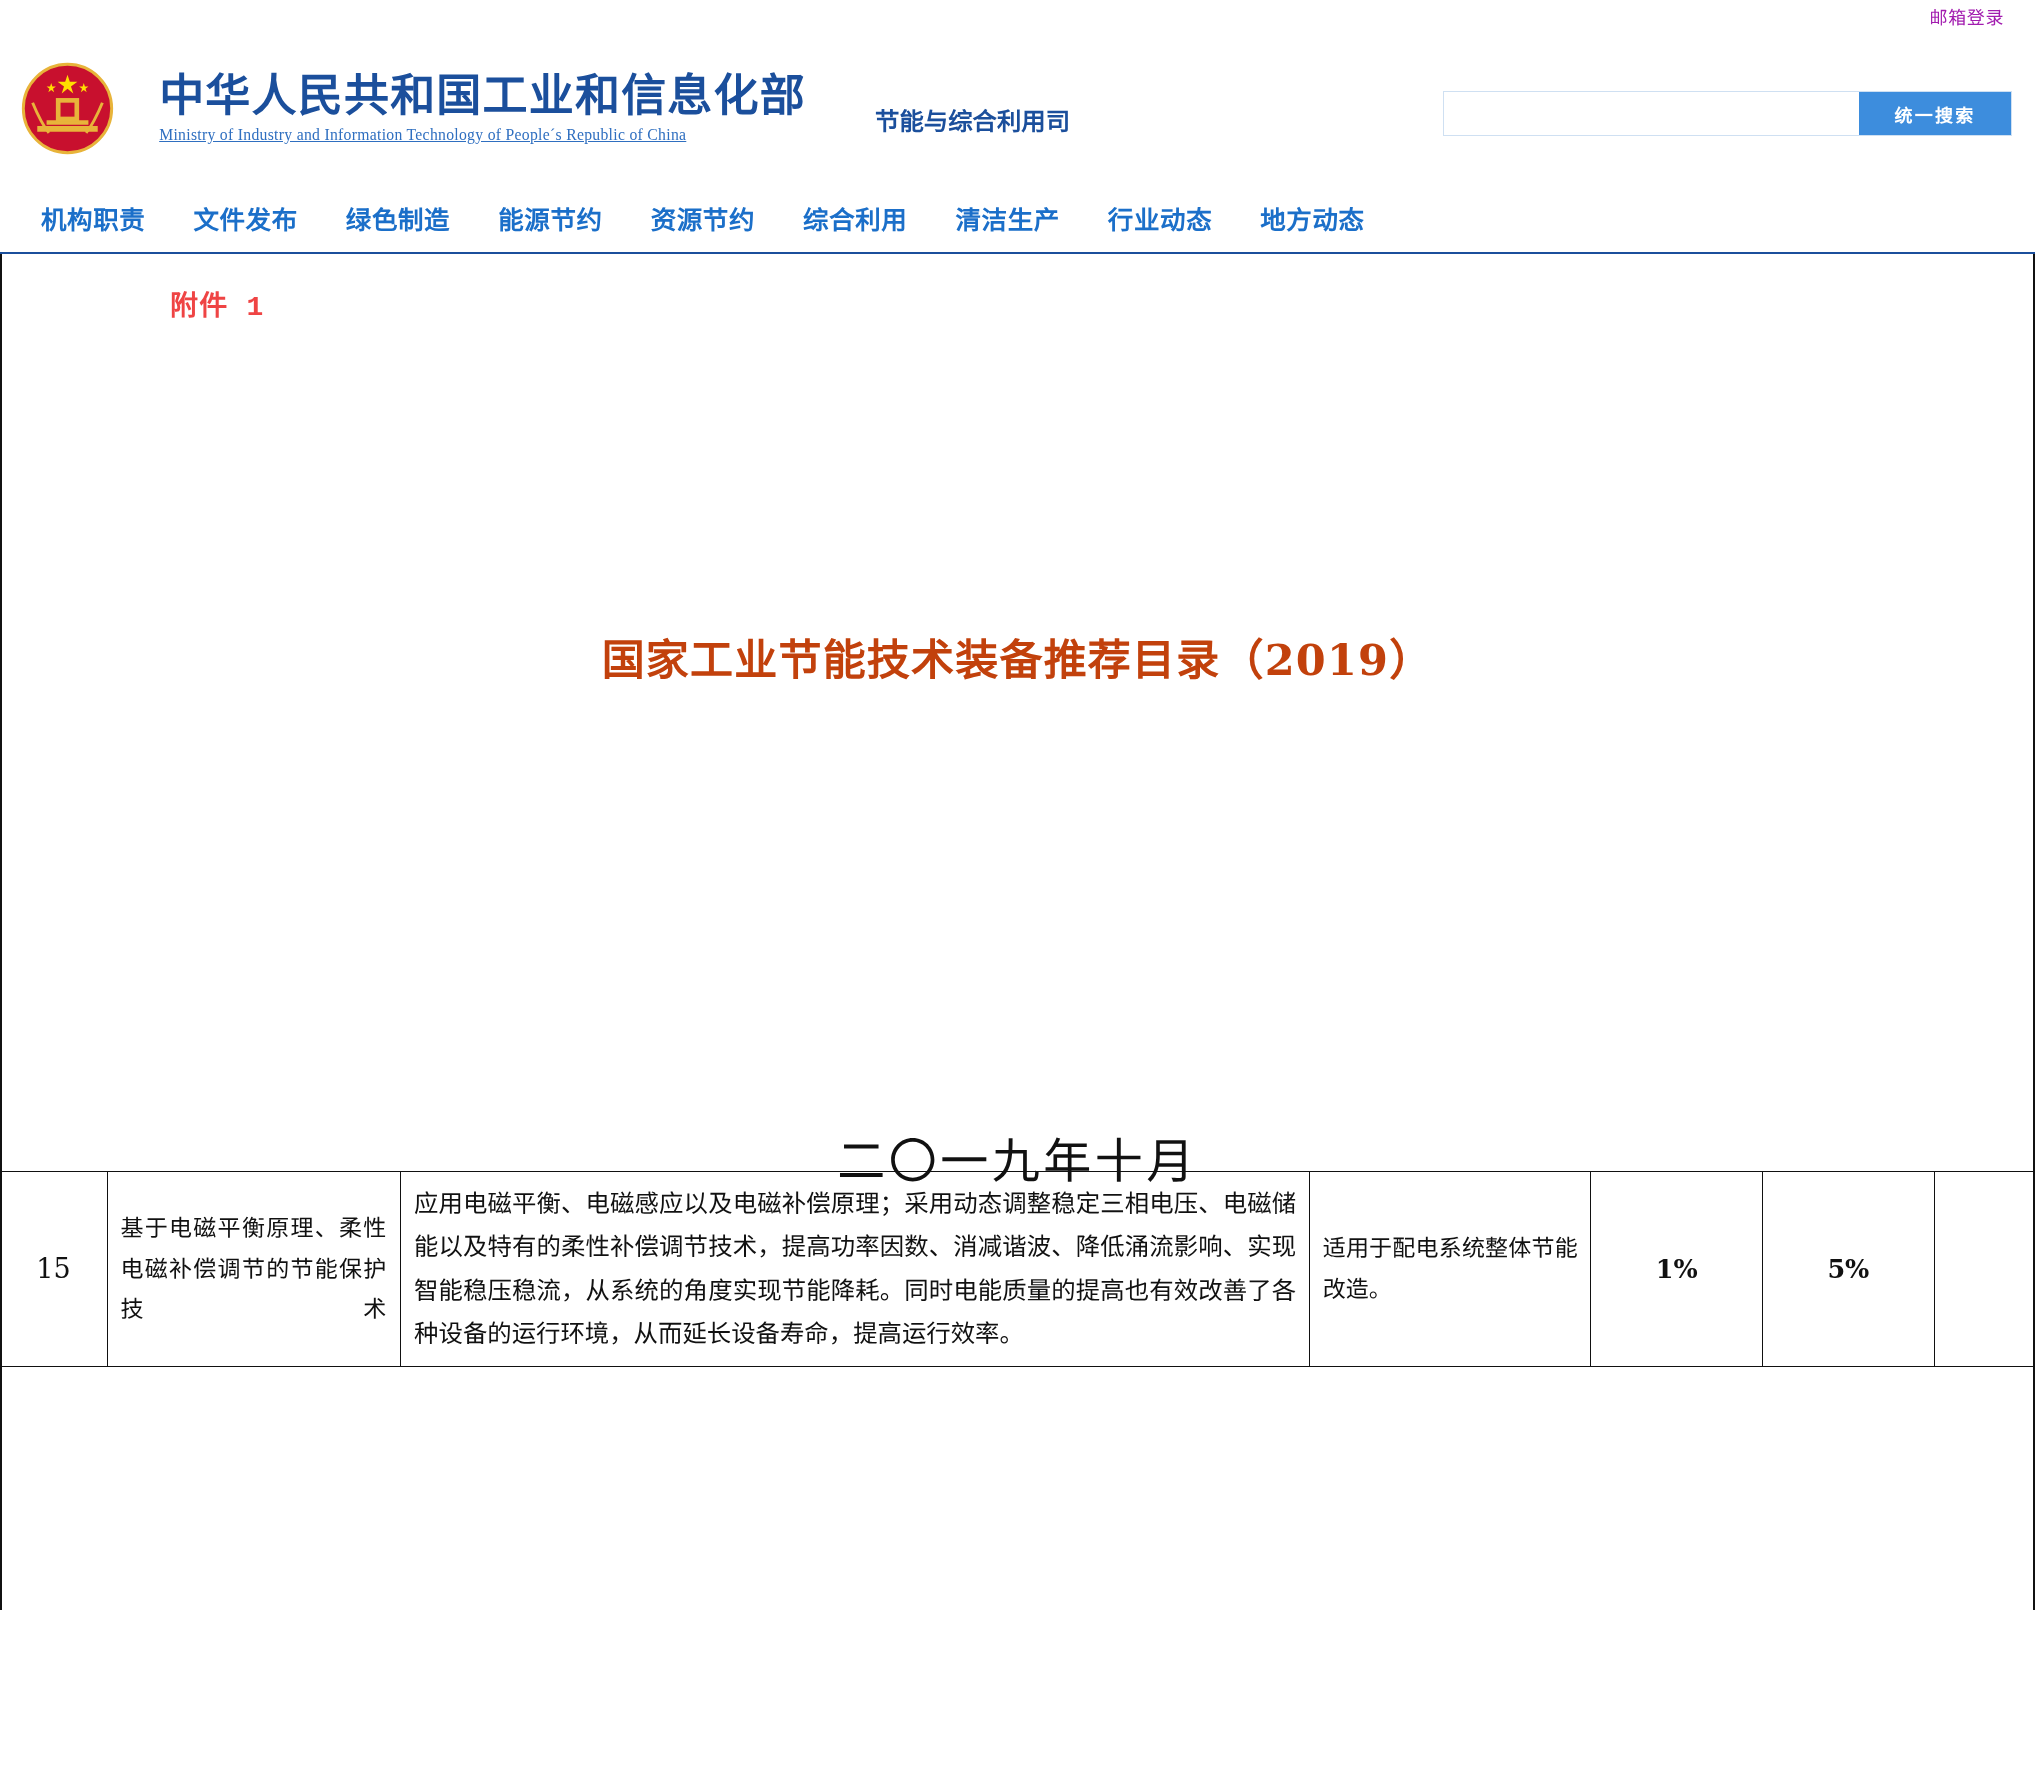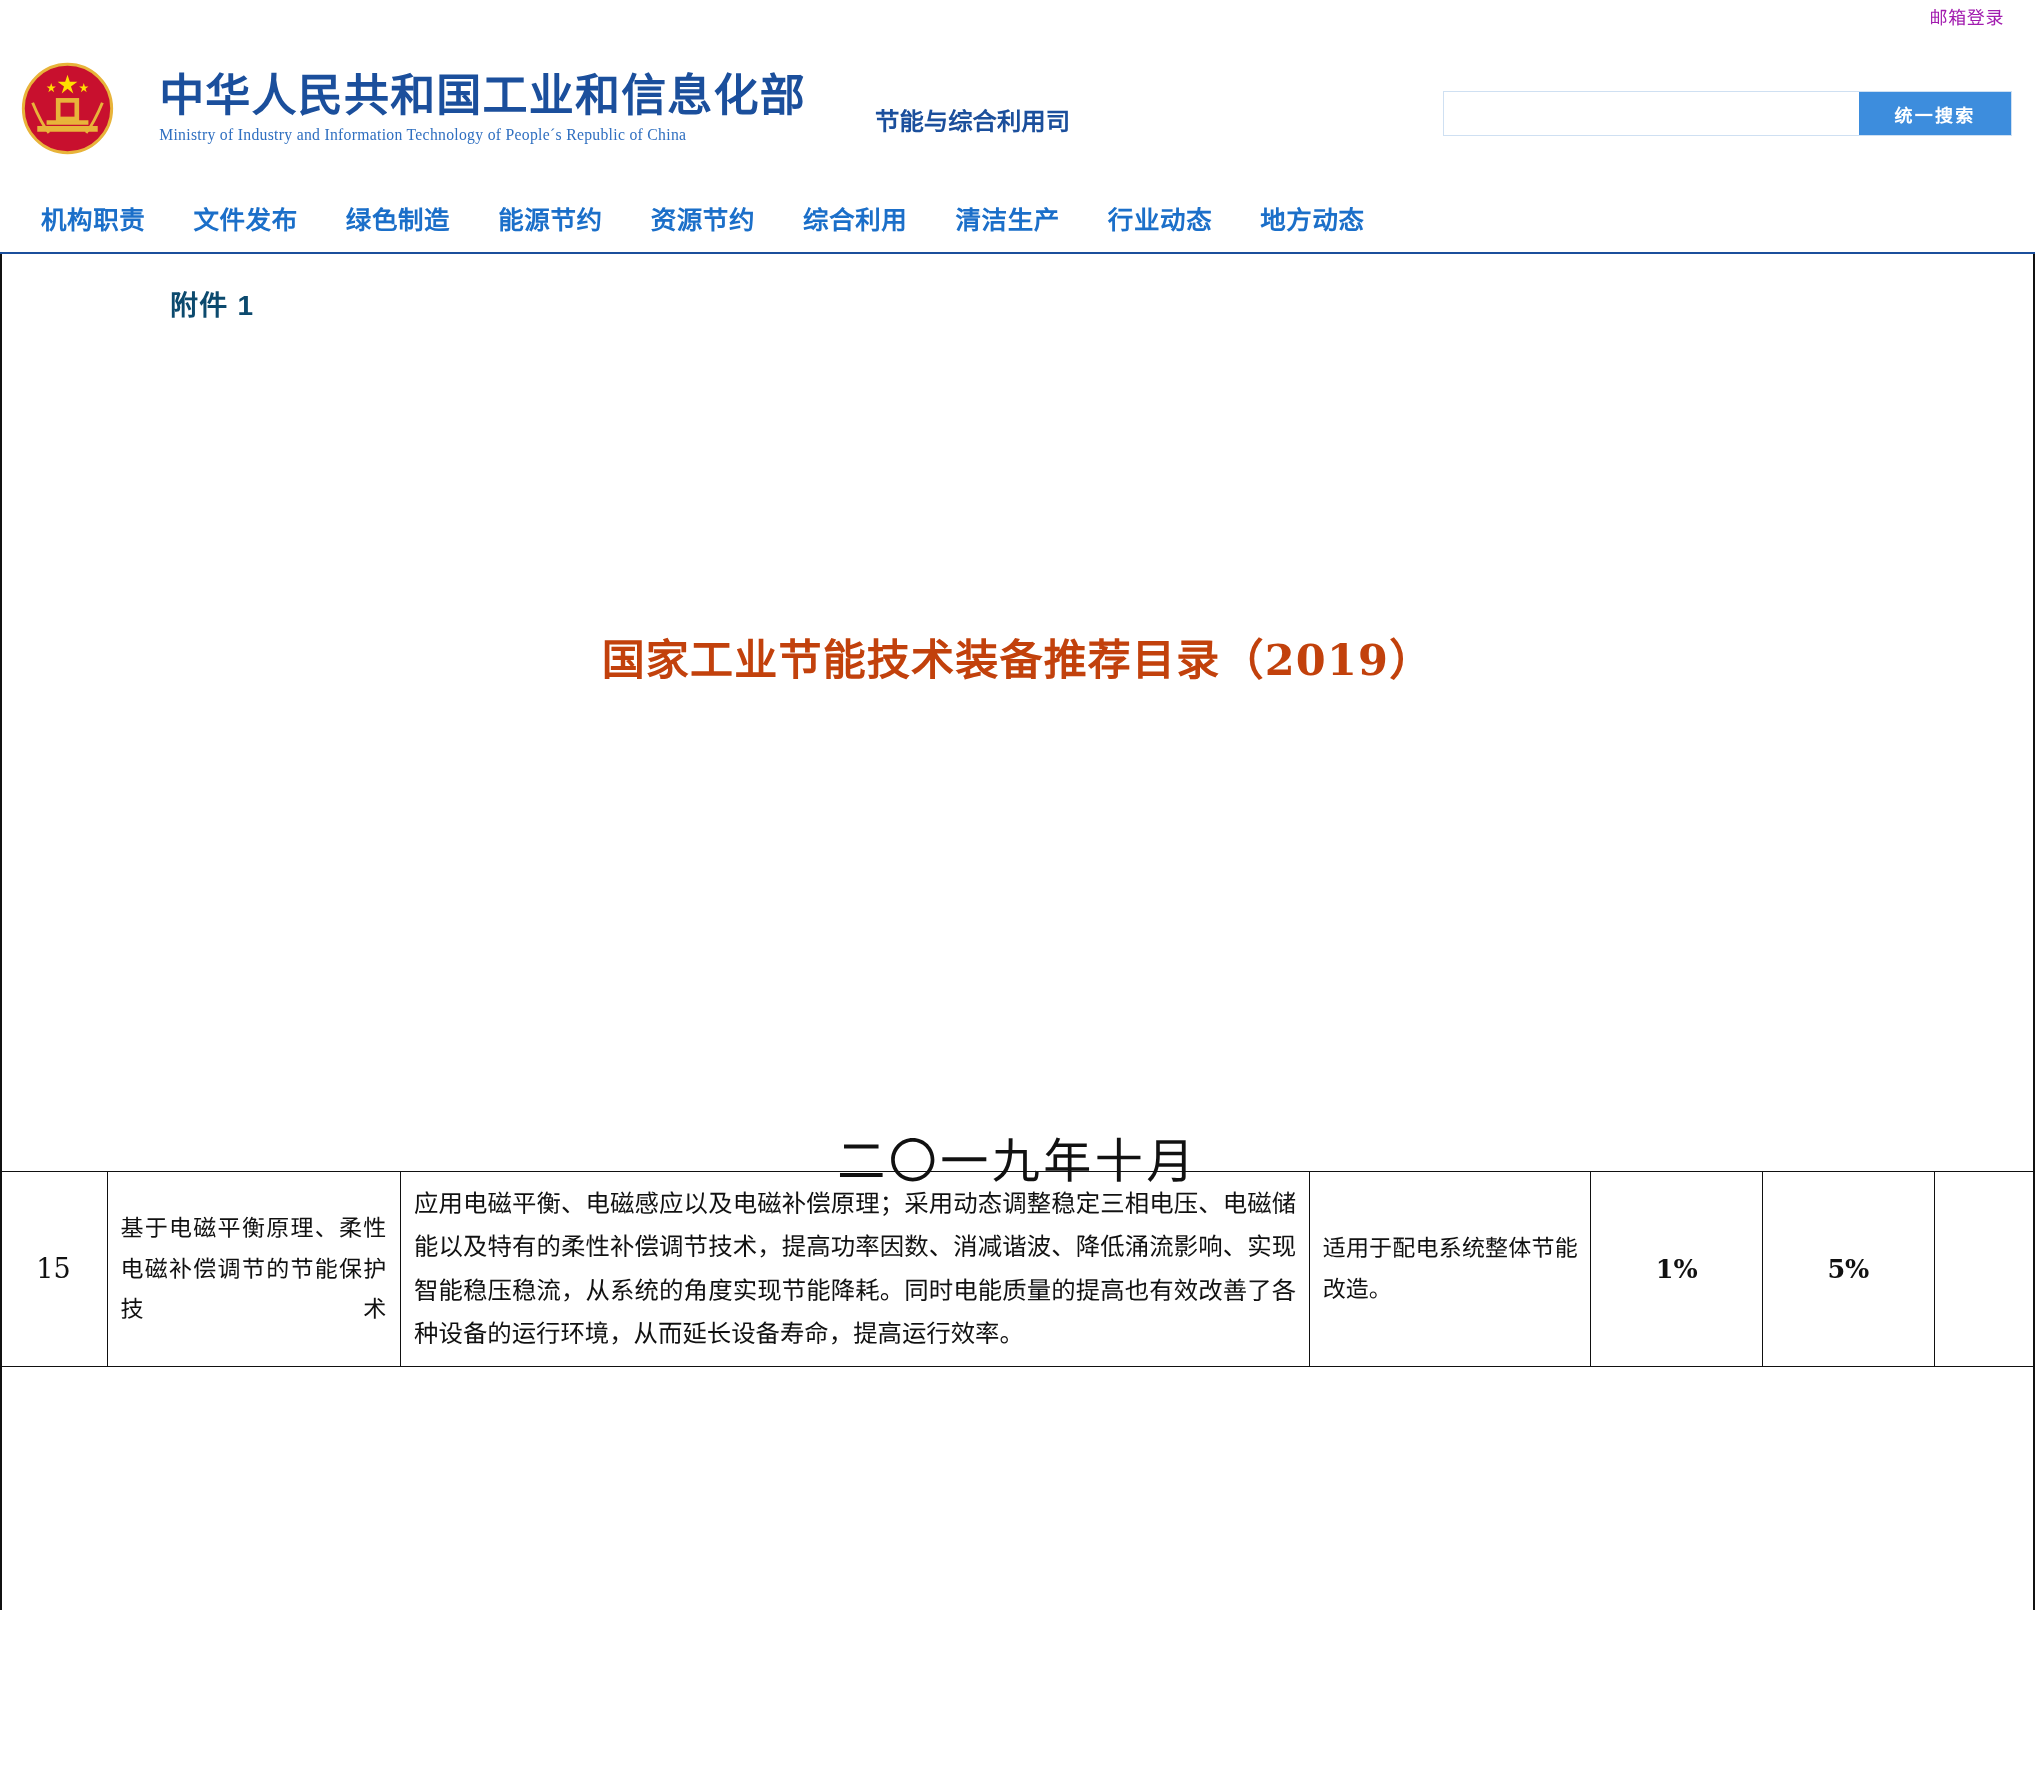--- a/index.html
+++ b/index.html
@@ -60,20 +60,21 @@
     white-space: nowrap;
     font-family: "DejaVu Sans", sans-serif;
   }
   .title-en {
     font-size: 15.7px;
     color: #2f6fc0;
     letter-spacing: 0.3px;
     margin-top: 5.8px;
     white-space: nowrap;
     font-family: "Liberation Serif", serif;
+    text-decoration: underline;
   }
   .dept {
     font-size: 24.4px;
     font-weight: bold;
     color: #1b4f9c;
     white-space: nowrap;
     margin-left: 41px;
     margin-top: 22px;
     font-family: Liberation Mono, monospace;
   }
@@ -143,23 +144,23 @@
     height: 1356px;
     position: relative;
     background: #fff;
   }
   .attach-label {
     position: absolute;
     top: 29px;
     left: 168px;
     font-size: 28px;
     font-weight: bold;
-    color: #0c4a6e;
+    color: #ef4444;
     letter-spacing: 1.2px;
-    font-family: Liberation Sans, sans-serif;
+    font-family: Liberation Mono, monospace;
   }
   .doc-title {
     position: absolute;
     top: 371px;
     width: 100%;
     text-align: center;
     font-size: 43px;
     font-weight: bold;
     color: #c2410c;
     letter-spacing: 1.2px;

